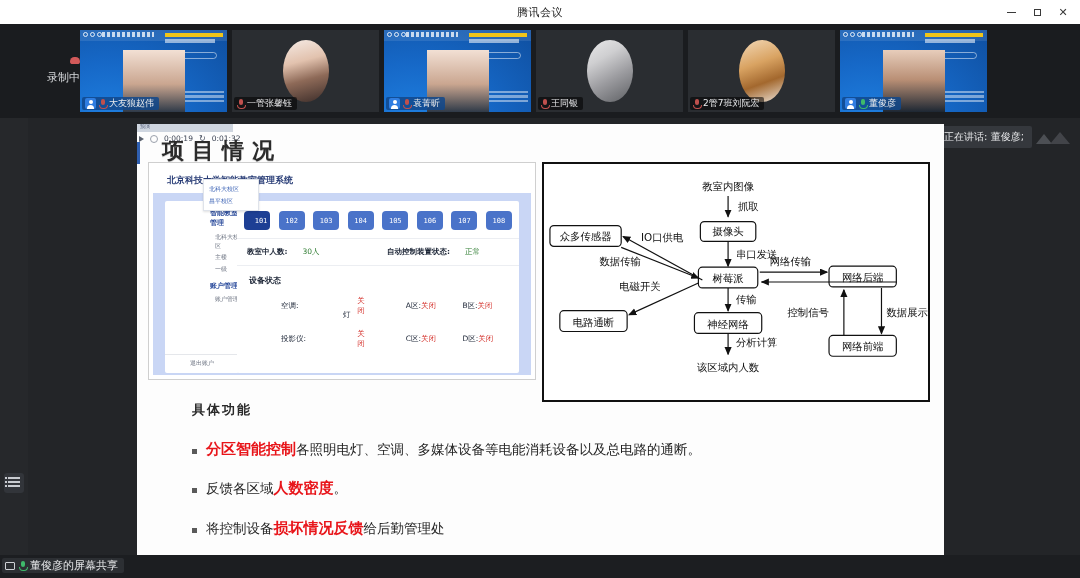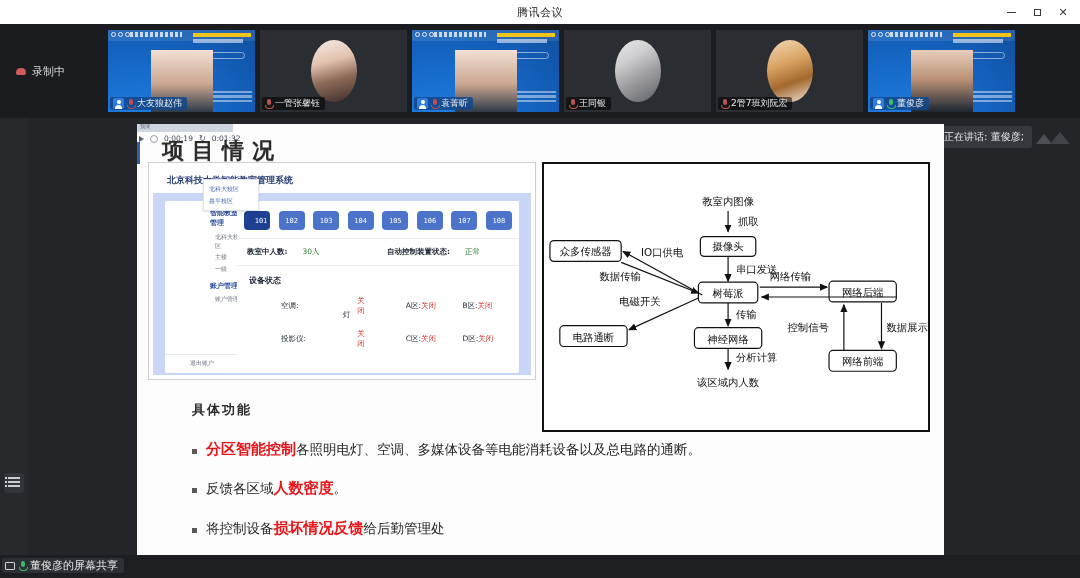--- a/index.html
+++ b/index.html
@@ -20,22 +20,22 @@
   .win-btn { width:26px; height:24px; display:flex; align-items:center; justify-content:center;
              font-size:11px; color:#3a3a3a; }
   .win-sq { width:7px; height:7px; border:1px solid #3a3a3a; }
   .win-min { width:9px; height:1px; background:#3a3a3a; }
 
   
   .strip {
     position:absolute; left:0; top:24px; width:1080px; height:94px;
     background:#1a1c1f; display:flex; align-items:center;
   }
-  .rec-badge { width:108px; display:flex; align-items:center; gap:6px;
-               padding-left:16px; color:#d7d9dc; font-size:11px; }
+  .rec-badge { width:80px; display:flex; align-items:flex-end; gap:6px;
+               padding-left:16px; color:#d7d9dc; font-size:11px;flex-direction:column; }
   .rec-dot { width:10px; height:7px; background:#d35a5a; border-radius:5px 5px 3px 3px; display:inline-block; }
   .tiles { display:flex; gap:5px; align-items:center; }
   .tile { position:relative; width:147px; height:82px; background:#2a2d31;
           overflow:hidden; flex:none; }
   .tile.active { outline:2px solid #42b883; outline-offset:-2px; }
   .tile-blue { position:absolute; inset:0;
      background:
        radial-gradient(ellipse at 20% 110%, #1f7fe0 0%, #1668c7 45%, #0f4fa0 100%);
   }
   .tile-blue:before {
@@ -167,21 +167,21 @@
            font-family:"DejaVu Sans","Liberation Sans",sans-serif; }
   .dev-grid { position:relative; padding:10px 0 0 0; font-size:7.5px;
               font-family:"DejaVu Sans","Liberation Sans",sans-serif; }
   .dev-row { display:flex; align-items:center; margin-bottom:13px; padding-left:44px; }
   .dev-row .lbl { color:#1c2536; width:78px; }
   .dev-row .off { color:#d4302a; }
   .dev-zone { width:58px; color:#1c2536; }
   .lamp { position:absolute; left:106px; top:24px; font-size:7.5px; color:#1c2536; }
 
   
-  .diag { position:absolute; left:405px; top:38px; width:388px; height:270px;
+  .diag { position:absolute; left:405px; top:38px; width:388px; height:240px;
      background:#fff; border:2px solid #111; }
   .diag svg { width:100%; height:100%; display:block; }
 
   
   .sec2 { position:absolute; left:55px; top:276px; }
   .sec2-h { font-size:13px; font-weight:bold; color:#2b2b2b; letter-spacing:2px;
      font-family:"DejaVu Sans","Liberation Sans",sans-serif; position:relative; display:inline-block; }
   .sec2-h:after { content:""; position:absolute; left:4px; bottom:-2px; right:-8px; height:5px;
      background:#dfe3ee; z-index:-1; }
   .blt { display:flex; align-items:flex-start; gap:9px; margin-top:22px; }

